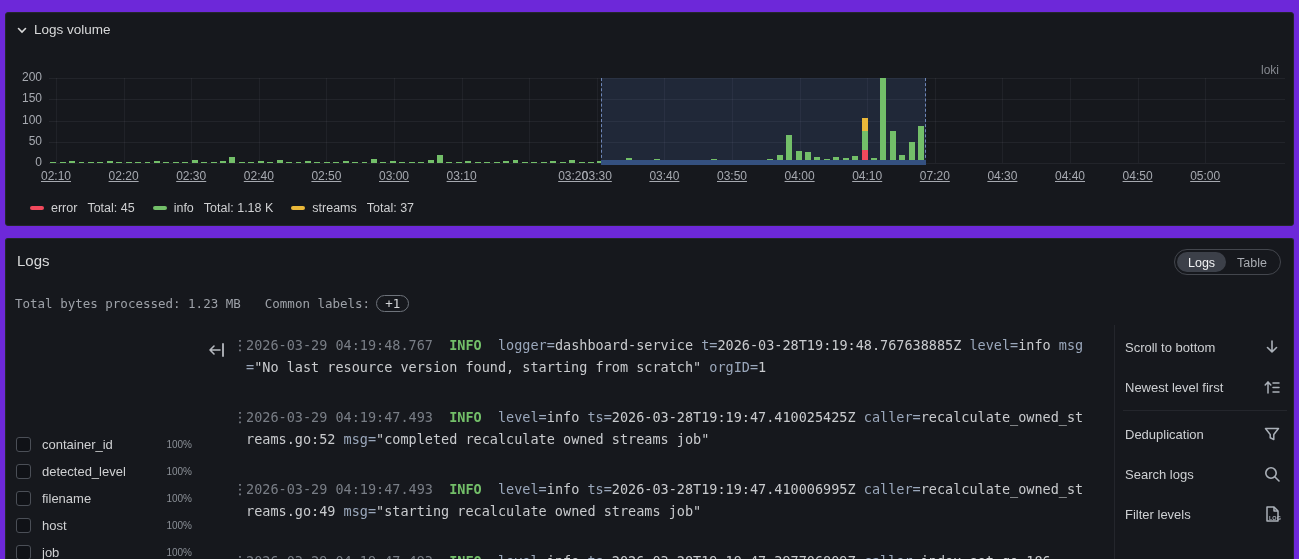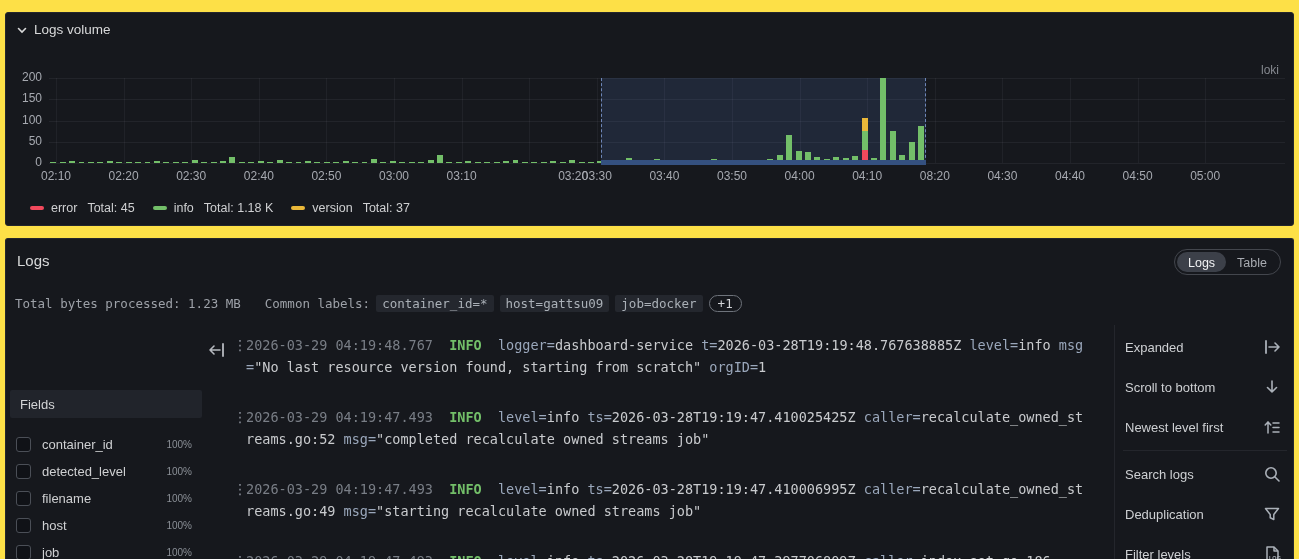--- a/index.html
+++ b/index.html
@@ -1,39 +1,39 @@
 <!DOCTYPE html>
 <html><head>
 <meta charset="utf-8">
 <style>
   * { box-sizing: border-box; margin: 0; padding: 0; }
   html,body { background:#0d0e12; }
   #app {
     position: relative; width:1299px; height:559px; overflow:hidden;
-    background:#fde047; font-family:"Liberation Sans", sans-serif;
+    background:#6d28d9; font-family:"Liberation Sans", sans-serif;
     color:#d8d9da; font-size:13px;
   }
   .panel {
     position:absolute; left:5px; width:1289px;
     background:#16181d; border:1px solid #24262c; border-radius:3px;
   }
   #panel-volume { top:12px; height:214px; }
   #panel-logs   { top:238px; height:340px; border-bottom:none; }
 
   
   .vol-header { position:absolute; top:9px; left:10px; display:flex; align-items:center; gap:6px; cursor:pointer; }
   .vol-title { font-size:13.5px; font-weight:500; color:#d8d9da; }
   .ds-label { position:absolute; top:50px; right:14px; color:#85888f; font-size:12px; }
 
   
   #chart-plot { position:absolute; left:43px; top:65px; width:1236px; height:85px; }
   .hgrid { position:absolute; left:0; right:0; height:1px; background:rgba(204,204,220,0.07); }
   .vgrid { position:absolute; top:0; bottom:0; width:1px; background:rgba(204,204,220,0.06); }
   .ylab { position:absolute; left:0; width:36px; text-align:right; font-size:12px; color:#a6a9b0; }
-  .xlab { position:absolute; transform:translateX(-50%); font-size:12px; color:#a6a9b0; top:156px; }
+  .xlab { position:absolute; transform:translateX(-50%); font-size:12px; color:#a6a9b0; top:156px;text-decoration:underline; }
   .bar { position:absolute; bottom:0; display:flex; flex-direction:column; justify-content:flex-end; }
   .bar div { width:100%; }
   #selection {
     position:absolute; top:0; bottom:0; background:rgba(110,159,255,0.12);
     border-left:1px dashed #6e87b9; border-right:1px dashed #6e87b9; z-index:1;
   }
   #selection-base { position:absolute; bottom:-2px; height:5px; background:#34507f; z-index:3; }
 
   
   #legend { position:absolute; left:24px; top:188px; display:flex; gap:18px; align-items:center; }
@@ -419,21 +419,21 @@
           <span class="legend-label">error</span>
           <span class="legend-total">Total: 45</span>
         </span>
         <span class="legend-item">
           <span class="legend-swatch" style="background:#73bf69"></span>
           <span class="legend-label">info</span>
           <span class="legend-total">Total: 1.18 K</span>
         </span>
         <span class="legend-item">
           <span class="legend-swatch" style="background:#eab839"></span>
-          <span class="legend-label">version</span>
+          <span class="legend-label">streams</span>
           <span class="legend-total">Total: 37</span>
         </span>
       </div>
   <div class="ylab" style="top: 142px;">0</div>
       <div class="ylab" style="top: 120.75px;">50</div>
       <div class="ylab" style="top: 99.5px;">100</div>
       <div class="ylab" style="top: 78.25px;">150</div>
       <div class="ylab" style="top: 57px;">200</div>
       <div class="xlab" style="left: 50px;">02:10</div>
       <div class="xlab" style="left: 117.6px;">02:20</div>
@@ -441,55 +441,49 @@
       <div class="xlab" style="left: 252.8px;">02:40</div>
       <div class="xlab" style="left: 320.4px;">02:50</div>
       <div class="xlab" style="left: 388px;">03:00</div>
       <div class="xlab" style="left: 455.6px;">03:10</div>
       <div class="xlab" style="left: 523.2px; margin-left: 44px;">03:20</div>
       <div class="xlab" style="left: 590.8px;">03:30</div>
       <div class="xlab" style="left: 658.4px; text-align: center;">03:40</div>
       <div class="xlab" style="left: 726px;">03:50</div>
       <div class="xlab" style="left: 793.6px;">04:00</div>
       <div class="xlab" style="left: 861.2px;">04:10</div>
-      <div class="xlab" style="left: 928.8px;">08:20</div>
+      <div class="xlab" style="left: 928.8px;">07:20</div>
       <div class="xlab" style="left: 996.4px;">04:30</div>
       <div class="xlab" style="left: 1064px;">04:40</div>
       <div class="xlab" style="left: 1131.6px;">04:50</div>
       <div class="xlab" style="left: 1199.2px;">05:00</div>
     </section>
 
   <section class="panel" id="panel-logs">
     <div id="logs-title">Logs</div>
 
     <div id="view-toggle">
         <div class="toggle-btn active">Logs</div>
         <div class="toggle-btn">Table</div>
       </div>
 
     <div id="stats-row">
       <span>Total bytes processed: 1.23 MB</span>
       <span class="label-badges">
         <span>Common labels:</span>
-        <span id="label-badge-list" style="display:flex;gap:6px;">
-            <span class="label-badge">container_id=*</span>
-            <span class="label-badge">host=gattsu09</span>
-            <span class="label-badge">job=docker</span>
-          </span>
         <span class="more-badge">+1</span>
       </span>
     </div>
 
     <div id="collapse-btn">
       <svg class="icon" width="20" height="20" viewBox="0 0 20 20">
         <path d="M3 10 H13 M3 10 L7 6 M3 10 L7 14" fill="none" stroke="#b7bac0" stroke-width="1.6" stroke-linecap="round" stroke-linejoin="round"></path>
         <path d="M16 4 V16" stroke="#b7bac0" stroke-width="1.8" stroke-linecap="round"></path>
       </svg>
     </div>
-    <div id="fields-header">Fields</div>
     <div id="fields-list">
         <div class="field-row">
           <span class="field-cb"></span>
           <span class="field-name">container_id</span>
           <span class="field-pct">100%</span>
         </div>
         <div class="field-row">
           <span class="field-cb"></span>
           <span class="field-name">detected_level</span>
           <span class="field-pct">100%</span>
@@ -513,51 +507,44 @@
 
     <div id="log-rows">
         <div class="log-row"><span class="kebab">⋮</span><span class="log-time">2026-03-29 04:19:48.767</span><span>&nbsp;&nbsp;</span><span class="log-level">INFO</span><span>&nbsp;&nbsp;</span><span><span class="log-key">logger=</span><span class="log-val">dashboard-service </span><span class="log-key">t=</span><span class="log-val">2026-03-28T19:19:48.767638885Z </span><span class="log-key">level=</span><span class="log-val">info </span><span class="log-key">msg=</span><span class="log-val">"No last resource version found, starting from scratch" </span><span class="log-key">orgID=</span><span class="log-val">1</span></span></div>
         <div class="log-row"><span class="kebab">⋮</span><span class="log-time">2026-03-29 04:19:47.493</span><span>&nbsp;&nbsp;</span><span class="log-level">INFO</span><span>&nbsp;&nbsp;</span><span><span class="log-key">level=</span><span class="log-val">info </span><span class="log-key">ts=</span><span class="log-val">2026-03-28T19:19:47.410025425Z </span><span class="log-key">caller=</span><span class="log-val">recalculate_owned_streams.go:52 </span><span class="log-key">msg=</span><span class="log-val">"completed recalculate owned streams job"</span></span></div>
         <div class="log-row"><span class="kebab">⋮</span><span class="log-time">2026-03-29 04:19:47.493</span><span>&nbsp;&nbsp;</span><span class="log-level">INFO</span><span>&nbsp;&nbsp;</span><span><span class="log-key">level=</span><span class="log-val">info </span><span class="log-key">ts=</span><span class="log-val">2026-03-28T19:19:47.410006995Z </span><span class="log-key">caller=</span><span class="log-val">recalculate_owned_streams.go:49 </span><span class="log-key">msg=</span><span class="log-val">"starting recalculate owned streams job"</span></span></div>
         <div class="log-row"><span class="kebab">⋮</span><span class="log-time">2026-03-29 04:19:47.493</span><span>&nbsp;&nbsp;</span><span class="log-level">INFO</span><span>&nbsp;&nbsp;</span><span><span class="log-key">level=</span><span class="log-val">info </span><span class="log-key">ts=</span><span class="log-val">2026-03-28T19:19:47.397706809Z </span><span class="log-key">caller=</span><span class="log-val">index_set.go:186</span></span></div>
       </div>
 
     <div id="log-controls">
         <div class="ctrl-item">
-          <span class="ctrl-label">Expanded</span>
-          <svg class="icon" width="20" height="20" viewBox="0 0 20 20">
-            <path d="M4 4 V16" stroke="#aab0b8" stroke-width="1.8" stroke-linecap="round"></path>
-            <path d="M7 10 H17 M17 10 L13 6 M17 10 L13 14" fill="none" stroke="#aab0b8" stroke-width="1.6" stroke-linecap="round" stroke-linejoin="round"></path>
-          </svg>
-        </div>
-        <div class="ctrl-item">
           <span class="ctrl-label">Scroll to bottom</span>
           <svg class="icon" width="20" height="20" viewBox="0 0 20 20">
             <path d="M10 4 V15 M10 15 L5.5 10.5 M10 15 L14.5 10.5" fill="none" stroke="#aab0b8" stroke-width="1.6" stroke-linecap="round" stroke-linejoin="round"></path>
           </svg>
         </div>
         <div class="ctrl-item">
           <span class="ctrl-label">Newest level first</span>
           <svg class="icon" width="20" height="20" viewBox="0 0 20 20">
             <path d="M6 16 V5 M6 5 L3.2 8 M6 5 L8.8 8" fill="none" stroke="#aab0b8" stroke-width="1.5" stroke-linecap="round" stroke-linejoin="round"></path>
             <path d="M11 6 H17 M11 10.5 H17 M11 15 H17" stroke="#aab0b8" stroke-width="1.5" stroke-linecap="round"></path>
           </svg>
         </div>
         <div class="ctrl-divider"></div>
         <div class="ctrl-item">
+          <span class="ctrl-label">Deduplication</span>
+          <svg class="icon" width="20" height="20" viewBox="0 0 20 20">
+            <path d="M3.5 4.5 H16.5 L11.8 10.5 V15.5 L8.2 13.8 V10.5 Z" fill="none" stroke="#aab0b8" stroke-width="1.5" stroke-linejoin="round"></path>
+          </svg>
+        </div>
+        <div class="ctrl-item">
           <span class="ctrl-label">Search logs</span>
           <svg class="icon" width="20" height="20" viewBox="0 0 20 20">
             <circle cx="9" cy="9" r="5.2" fill="none" stroke="#aab0b8" stroke-width="1.6"></circle>
             <path d="M13 13 L17 17" stroke="#aab0b8" stroke-width="1.6" stroke-linecap="round"></path>
-          </svg>
-        </div>
-        <div class="ctrl-item">
-          <span class="ctrl-label">Deduplication</span>
-          <svg class="icon" width="20" height="20" viewBox="0 0 20 20">
-            <path d="M3.5 4.5 H16.5 L11.8 10.5 V15.5 L8.2 13.8 V10.5 Z" fill="none" stroke="#aab0b8" stroke-width="1.5" stroke-linejoin="round"></path>
           </svg>
         </div>
         <div class="ctrl-item">
           <span class="ctrl-label">Filter levels</span>
           <svg class="icon" width="20" height="20" viewBox="0 0 20 20">
             <path d="M5 3 H12 L16 7 V17 H5 Z" fill="none" stroke="#aab0b8" stroke-width="1.5" stroke-linejoin="round"></path>
             <path d="M12 3 V7 H16" fill="none" stroke="#aab0b8" stroke-width="1.5" stroke-linejoin="round"></path>
             <text x="7" y="15.5" font-size="5.5" fill="#aab0b8" font-family="Liberation Sans,sans-serif" font-weight="bold">LOG</text>
           </svg>
         </div>

